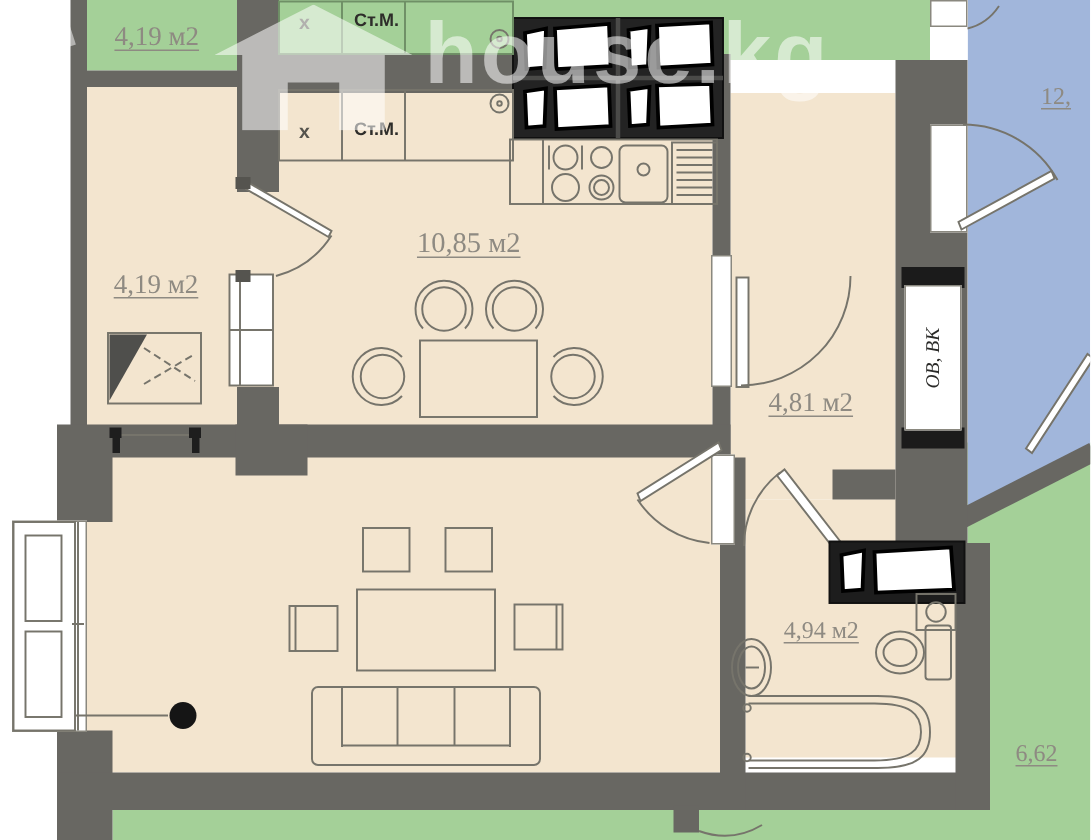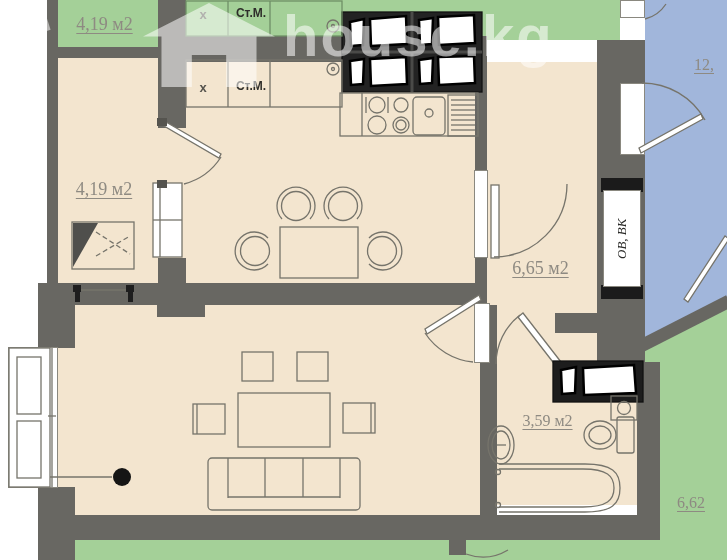--- a/index.html
+++ b/index.html
@@ -225,22 +225,23 @@
       <line x1="497" y1="445" x2="506" y2="445"></line>
       <path d="M499,464 L585,464 C612,464 620,472 620,488 C620,504 612,512 585,512 L499,512"></path>
       <path d="M499,469 L583,469 C607,469 614,476 614,488 C614,500 607,507 583,507 L499,507"></path>
       <circle cx="498" cy="472" r="2.5"></circle>
       <circle cx="498" cy="505" r="2.5"></circle>
     </g>
   </svg>
 
   <div class="rlabel z40" style="left:62px;top:14px;width:85px">4,19 м2</div>
   <div class="rlabel z40" style="left:60px;top:179px;width:88px">4,19 м2</div>
-  <div class="rlabel z40" style="left:498px;top:258px;width:85px">6,65 м2</div>
-  <div class="rlabel small z40" style="left:505px;top:412px;width:85px">3,59 м2</div>
+  <div class="rlabel z40" style="left:265px;top:152px;width:95px;font-size:19px">10,85 м2</div>
+  <div class="rlabel z40" style="left:498px;top:258px;width:85px">4,81 м2</div>
+  <div class="rlabel small z40" style="left:505px;top:412px;width:85px">4,94 м2</div>
   <div class="rlabel small z40" style="left:660px;top:494px;width:62px">6,62</div>
   <div class="rlabel small z40" style="left:694px;top:56px;width:40px;text-align:left">12,</div>
 
   <div class="note x z40" style="left:190px;top:7px;width:26px">х</div>
   <div class="note z40" style="left:222px;top:6px;width:58px">Ст.М.</div>
   <div class="note x z40" style="left:190px;top:80px;width:26px">х</div>
   <div class="note z40" style="left:222px;top:79px;width:58px">Ст.М.</div>
   <div class="shaft-label z40">ОВ, ВК</div>
 
   <div id="watermark">

